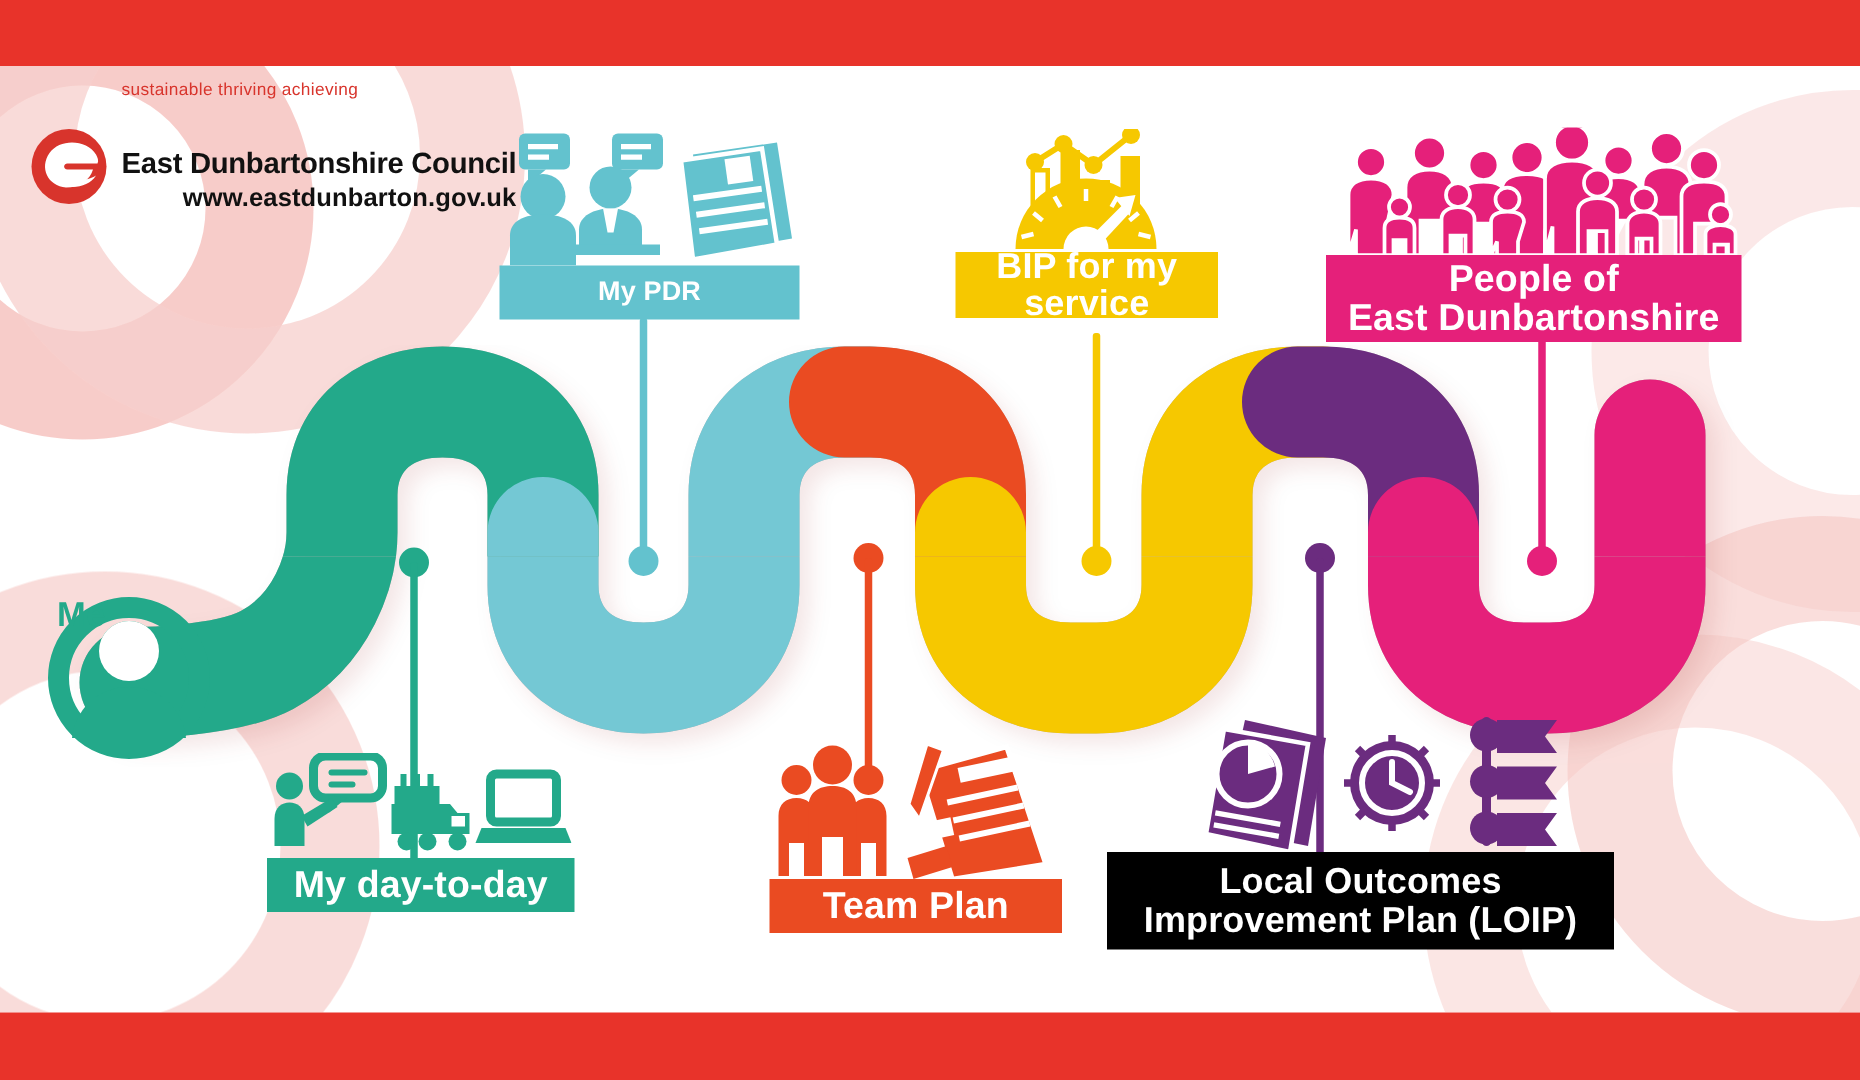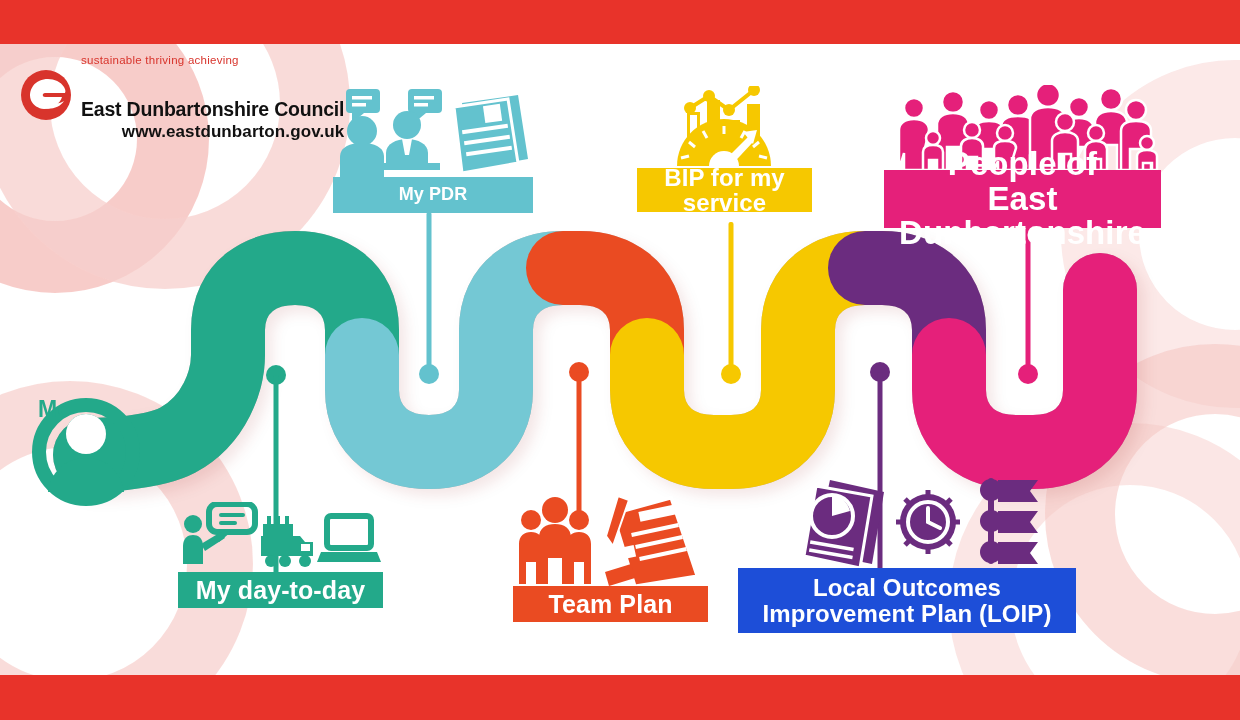--- a/index.html
+++ b/index.html
@@ -40,21 +40,21 @@
   .iconwrap svg{display:block;}
 
   
   #node-me{position:absolute;left:38px;top:390px;z-index:4;}
   #me-label{
     font-size:23px;font-weight:bold;color:#23a98a;
     width:104px;margin-top:6px;letter-spacing:.3px;
   }
 
   
-  #logo{position:absolute;left:20px;top:52px;z-index:7;display:flex;align-items:center;gap:9px;}
+  #logo{position:absolute;left:20px;top:52px;z-index:7;display:flex;align-items:flex-end;gap:9px;}
   #logo-mark{flex:0 0 auto;}
   #logo-text{padding-top:3px;}
   #logo-tagline{font-size:11.5px;color:#d8342c;letter-spacing:.25px;line-height:1;margin-bottom:3px;}
   #logo-name{font-size:19.5px;font-weight:bold;color:#111;letter-spacing:-.2px;line-height:1.05;margin-top:32px;}
   #logo-url{font-size:17px;color:#111;font-weight:bold;text-align:right;letter-spacing:.1px;margin-top:3px;}
 </style>
 </head>
 <body>
 
 <div id="stage">
@@ -341,21 +341,21 @@
           <rect x="246" y="6" width="6" height="86" rx="3"></rect>
           <circle cx="249" cy="18" r="11"></circle>
           <circle cx="249" cy="49" r="11"></circle>
           <circle cx="249" cy="80" r="11"></circle>
           <path d="M 256 8 L 296 8 L 288 19 L 296 30 L 256 30 Z"></path>
           <path d="M 256 39 L 296 39 L 288 50 L 296 61 L 256 61 Z"></path>
           <path d="M 256 70 L 296 70 L 288 81 L 296 92 L 256 92 Z"></path>
         </g>
       </svg>
     </div>
-    <div class="plate" style="background:#1d4ed8;font-size:24px;height:65px;">Local Outcomes
+    <div class="plate" style="background:#000000;font-size:24px;height:65px;">Local Outcomes
 Improvement Plan (LOIP)</div>
   </div>
 
   <div class="node" style="left:884px;top:85px;width:277px;">
     <div class="iconwrap" style="height:85px;">
       <svg width="272" height="85" viewBox="0 0 272 85">
         <g fill="#e5207a" stroke="#fff" stroke-width="2.5">
 
           <g>
               <circle cx="27" cy="23" r="10"></circle>
@@ -410,21 +410,21 @@
               <circle cx="209" cy="48" r="8"></circle>
               <path d="M 198 85 L 198 64 C 198 59, 203 56, 209 56 C 215 56, 220 59, 220 64 L 220 85 L 214 85 L 214 74 L 204 74 L 204 85 Z"></path>
             </g>
           <g>
               <circle cx="260" cy="58" r="7"></circle>
               <path d="M 250 85 L 250 71 C 250 67, 255 65, 260 65 C 265 65, 270 67, 270 71 L 270 85 L 265 85 L 265 78 L 256 78 L 256 85 Z"></path>
             </g>
         </g>
       </svg>
     </div>
-    <div class="plate" style="background:#e5207a;font-size:33px;height:58px;">People of
+    <div class="plate" style="background:#e5207a;font-size:25px;height:58px;">People of
 East Dunbartonshire</div>
   </div>
 
   <div class="band" id="band-top"></div>
   <div class="band" id="band-bottom"></div>
 
   <div id="logo">
     <div id="logo-mark">
       <svg width="52" height="52" viewBox="0 0 52 52">
         <circle cx="26" cy="26" r="25" fill="#d8342c"></circle>

